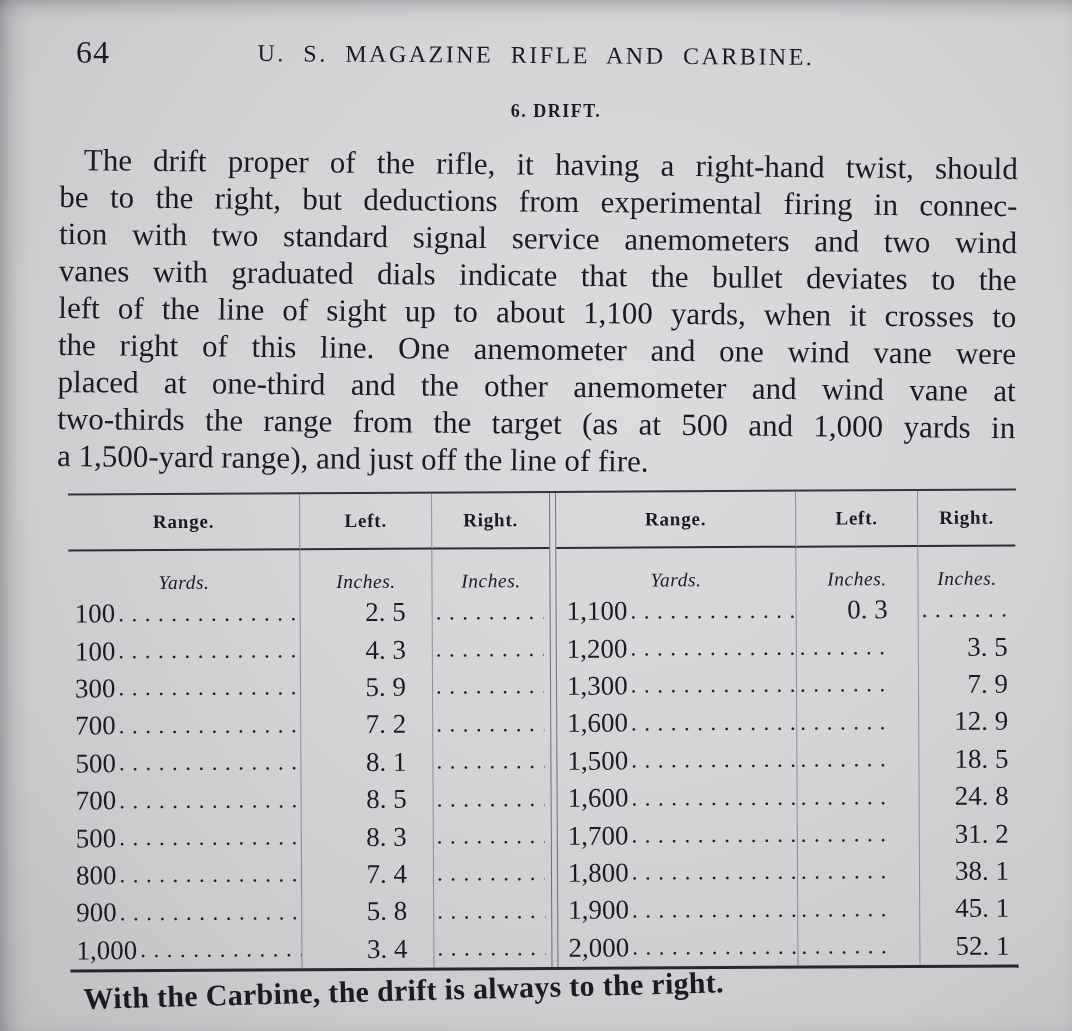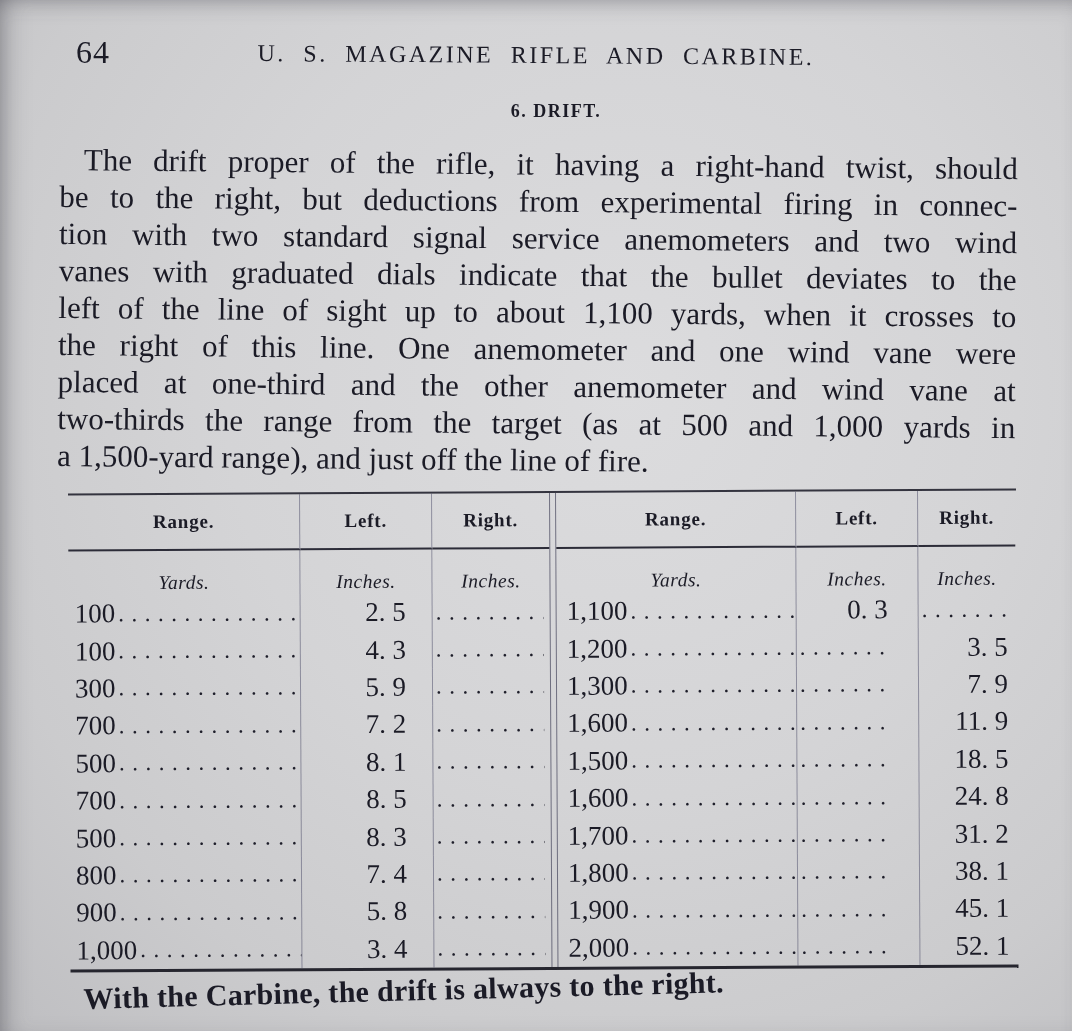--- a/index.html
+++ b/index.html
@@ -196,21 +196,21 @@
           <span class="leader">............................................................</span>
         </div>
         <div class="cell d c3 val-cell">7. 9</div>
         <div class="cell d c1 range-cell">
           <span>1,600</span>
           <span class="leader">............................................................</span>
         </div>
         <div class="cell d c2 val-cell dots">
           <span class="leader">............................................................</span>
         </div>
-        <div class="cell d c3 val-cell">11. 9</div>
+        <div class="cell d c3 val-cell">12. 9</div>
         <div class="cell d c1 range-cell">
           <span>1,500</span>
           <span class="leader">............................................................</span>
         </div>
         <div class="cell d c2 val-cell dots">
           <span class="leader">............................................................</span>
         </div>
         <div class="cell d c3 val-cell">18. 5</div>
         <div class="cell d c1 range-cell">
           <span>1,600</span>

